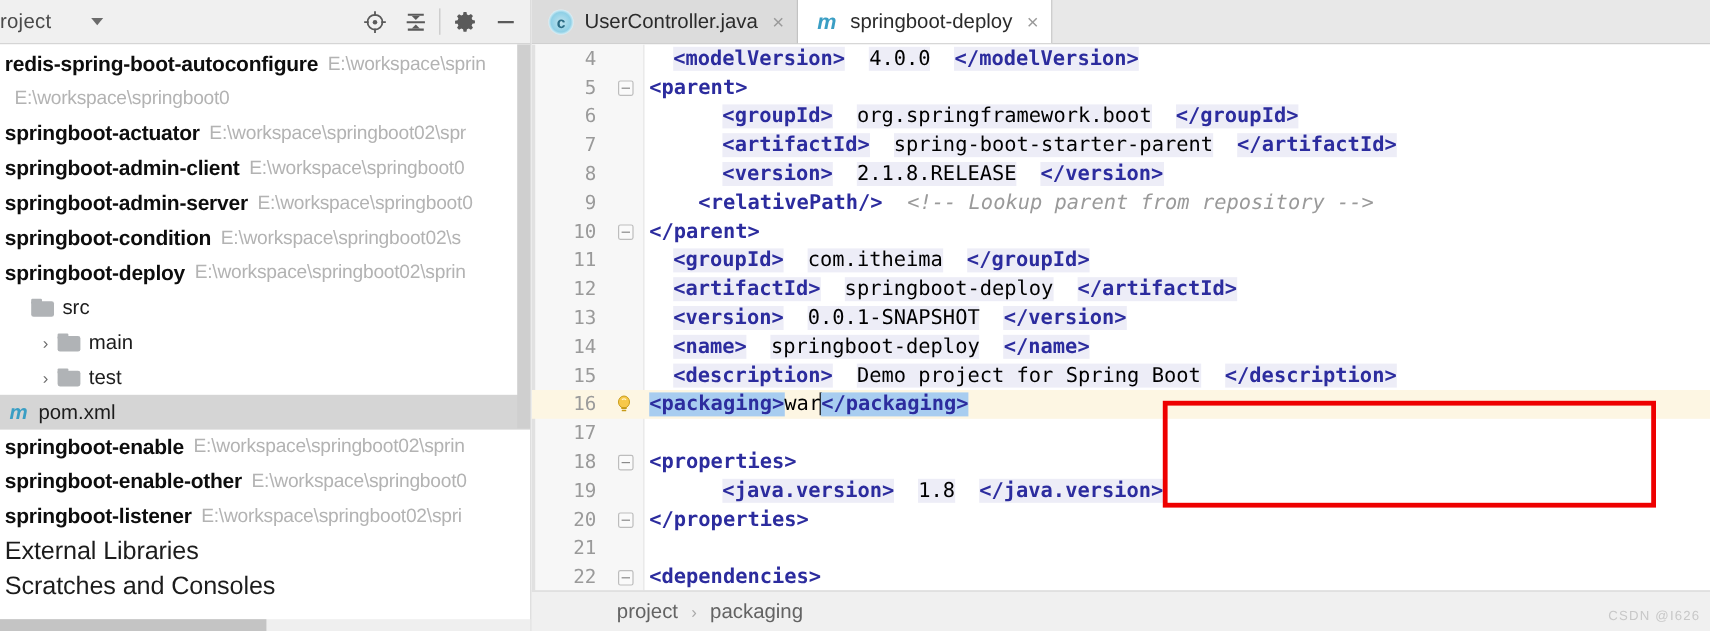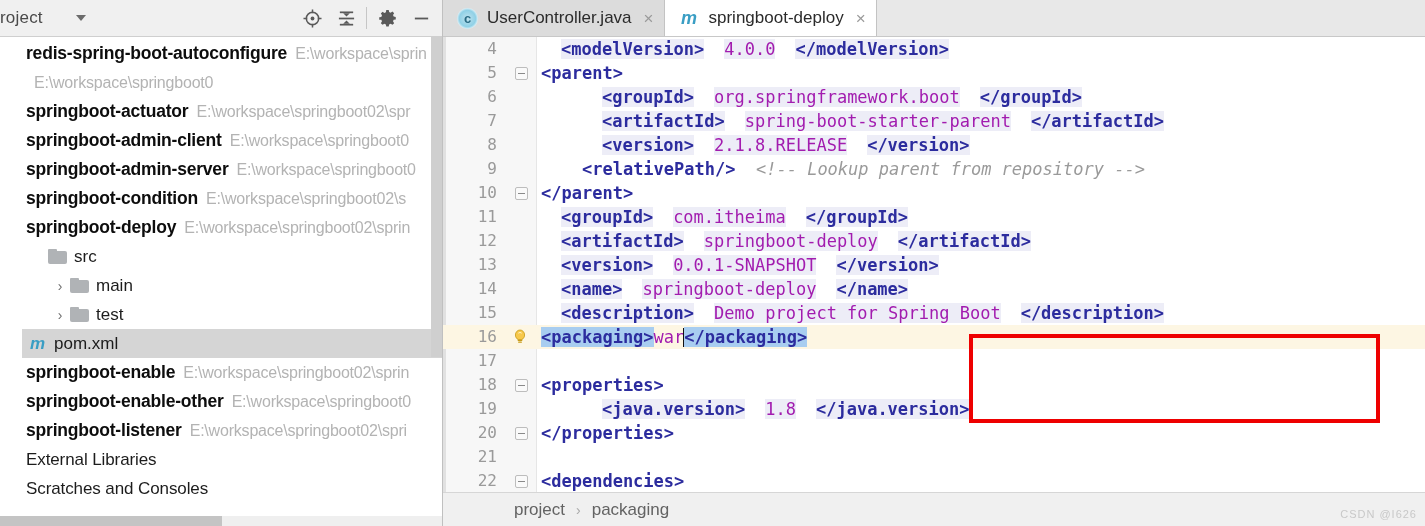--- a/index.html
+++ b/index.html
@@ -68,21 +68,20 @@
     margin: 0 3px;
   }
 
   
   #project-tree {
     position: relative;
     height: 489px;
     overflow: hidden;
     background: #ffffff;
     padding-top: 2px;
-    padding-left: 22px;
   }
   .tree-row {
     position: relative;
     height: 29px;
     display: flex;
     align-items: center;
     white-space: nowrap;
     overflow: hidden;
     padding-left: 4px;
   }
@@ -93,21 +92,21 @@
     color: #0d0d0d;
     letter-spacing: -0.2px;
   }
   .node-path {
     font-size: 16px;
     color: #b3b3b3;
     margin-left: 8px;
     letter-spacing: -0.2px;
   }
   .node-plain {
-    font-size: 17px;
+    font-size: 21px;
     color: #1c1c1c;
     letter-spacing: -0.1px;
   }
   .node-child {
     font-size: 17px;
     color: #1c1c1c;
   }
   .arrow {
     display: inline-block;
     width: 16px;
@@ -286,21 +285,21 @@
   .bulb {
     position: absolute;
     left: 68px; top: 3px;
     width: 18px; height: 18px;
   }
   .code-text {
     position: absolute;
     left: 98px; top: 0;
   }
   .tag { color: #2c2c9e; font-weight: bold; }
-  .txt { color: #a21caf; }
+  .txt { color: #000000; }
   .comment { color: #9a9a9a; font-style: italic; }
   .occur { background: #ededf7; margin-left: 20px; }
   .sel { background: #a8cdf0; }
   .caret-bar {
     display: inline-block;
     width: 2px;
     height: 19px;
     background: #111;
     vertical-align: -4px;
     margin: 0 -1px;

